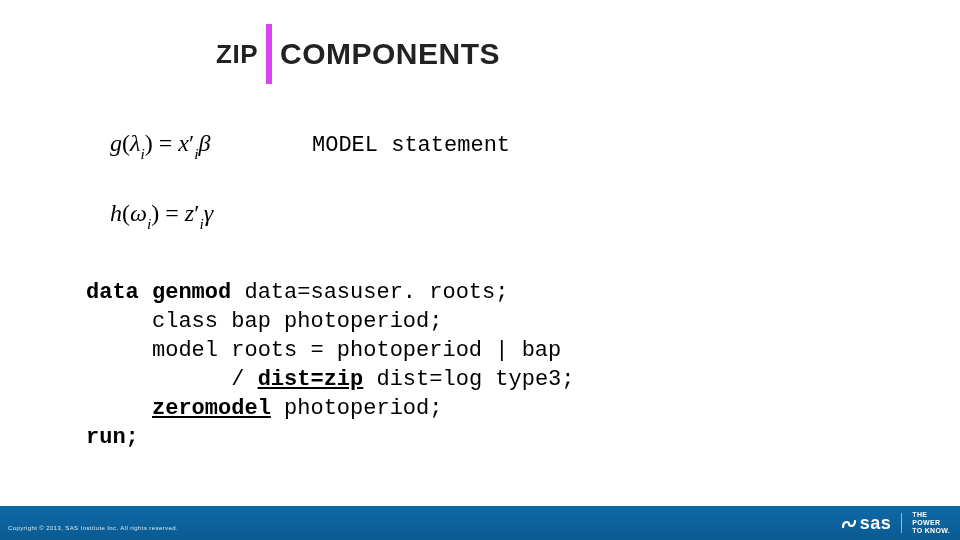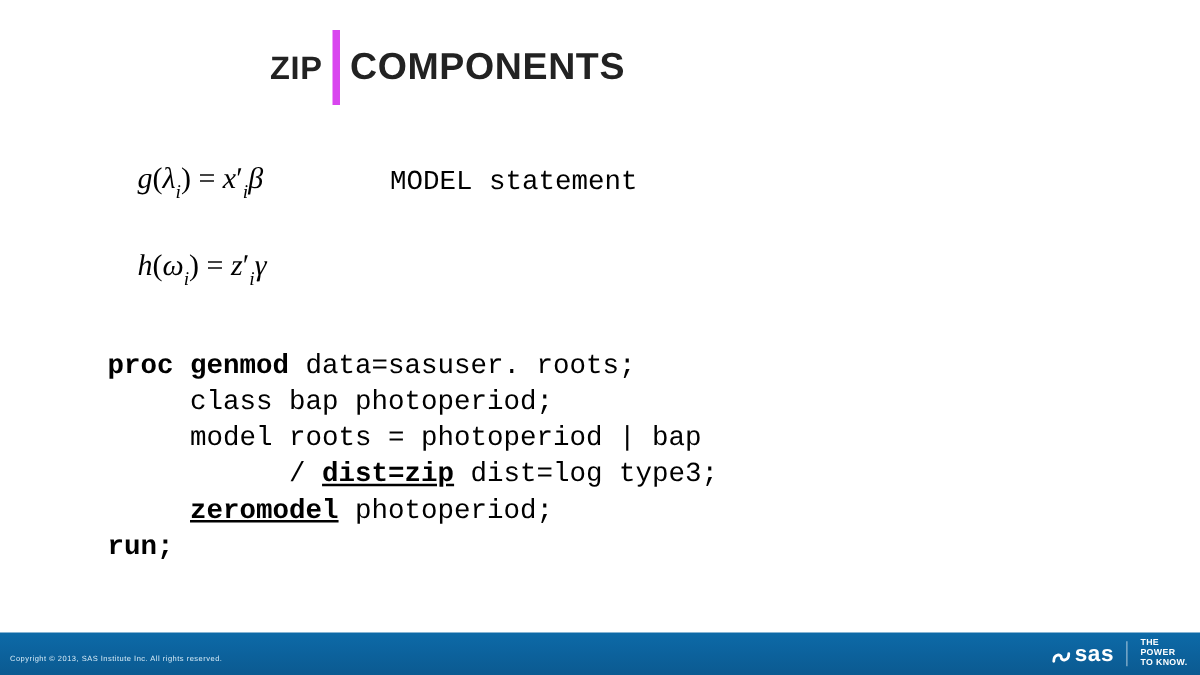--- a/index.html
+++ b/index.html
@@ -110,21 +110,21 @@
     position: absolute;
     right: 10px;
     top: 0;
     height: 100%;
     display: flex;
     align-items: center;
     gap: 10px;
   }
   .footer .logo {
     display: flex;
-    align-items: flex-end;
+    align-items: center;
     gap: 2px;
     color: #ffffff;
     font-weight: 700;
   }
   .footer .logo .s-curve {
     width: 18px; height: 18px;
     position: relative;
     top: 1px;
   }
   .footer .logo-text {
@@ -157,21 +157,21 @@
 
 <div class="eq-row r1">
   <span class="eq-formula">g<span class="upright">(</span>λ<span class="sub">i</span><span class="upright">)</span> <span class="upright">=</span> x<span class="prime">′</span><span class="sub">i</span>β</span>
   <span class="eq-label">MODEL statement</span>
 </div>
 
 <div class="eq-row r2">
   <span class="eq-formula">h<span class="upright">(</span>ω<span class="sub">i</span><span class="upright">)</span> <span class="upright">=</span> z<span class="prime">′</span><span class="sub">i</span>γ</span>
 </div>
 
-<div class="code-block"><span class="kw">proc genmod</span><span> data=sasuser. roots;</span>
+<div class="code-block"><span class="kw">data genmod</span><span> data=sasuser. roots;</span>
 <span>     class bap photoperiod;</span>
 <span>     model roots = photoperiod | bap</span>
 <span>           / </span><span class="kw ul">dist=zip</span><span> dist=log type3;</span>
 <span>     </span><span class="kw ul">zeromodel</span><span> photoperiod;</span>
 <span class="kw">run;</span></div>
 
 <div class="footer">
   <div class="copy">Copyright © 2013, SAS Institute Inc. All rights reserved.</div>
   <div class="brand">
     <div class="logo">

